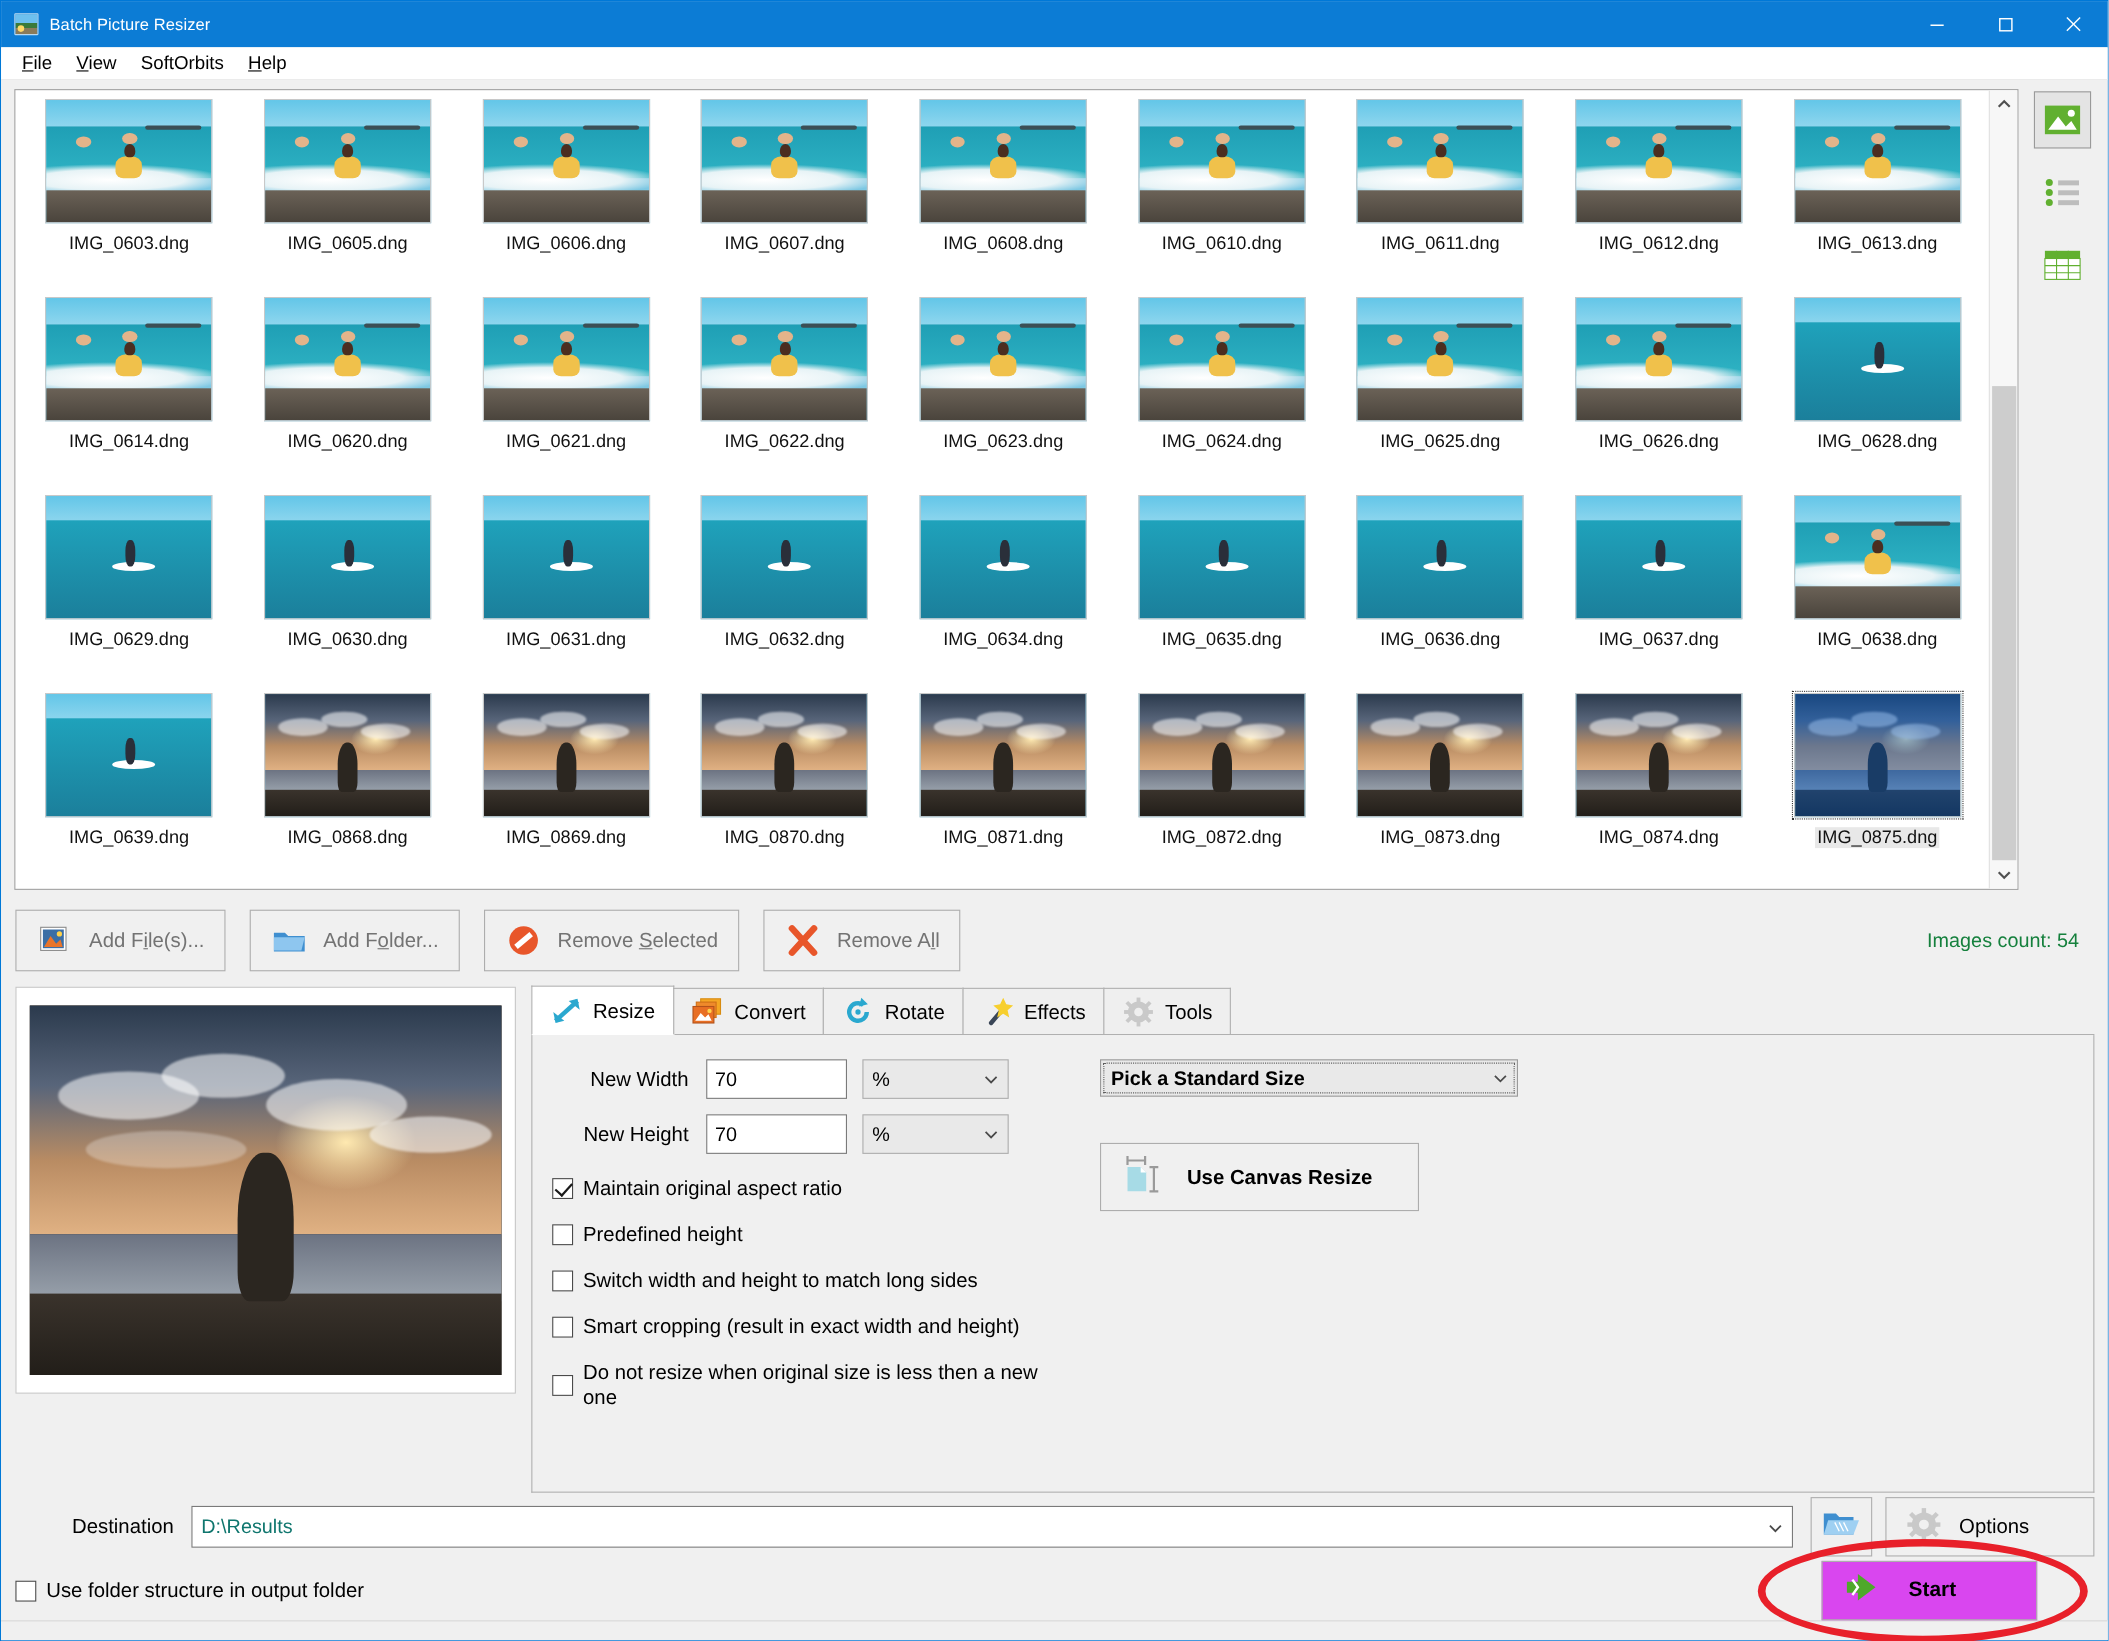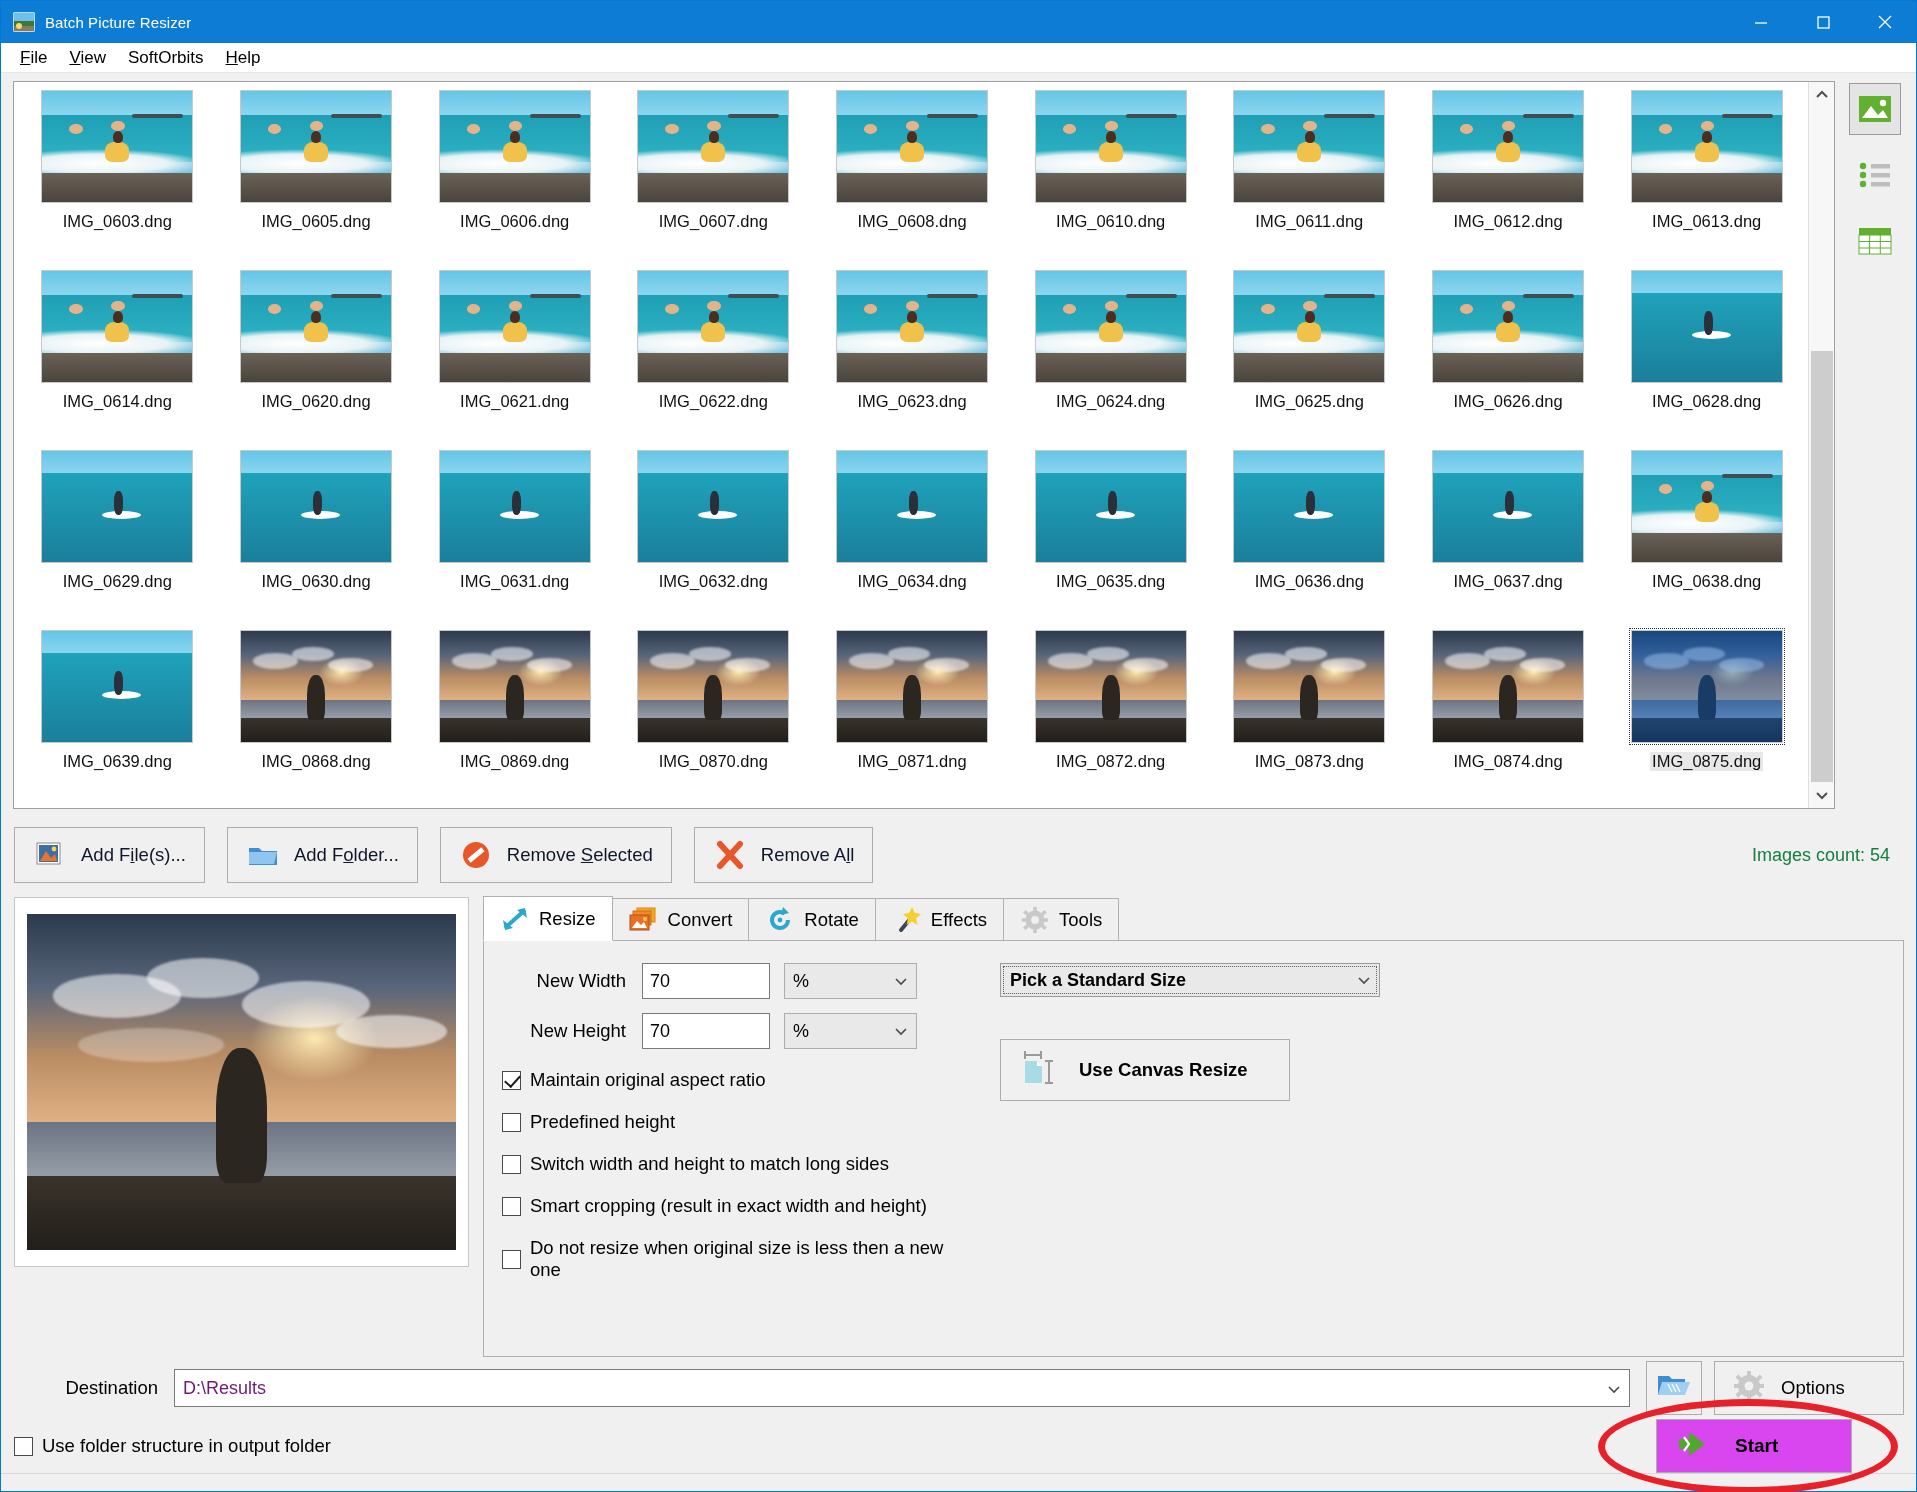--- a/index.html
+++ b/index.html
@@ -143,21 +143,21 @@
   }
   .side-btn.active { background:#e4e4e4; border:1px solid #9a9a9a; }
 
   
   .actions-row {
     display: flex; align-items: center;
     padding: 14px 12px 0 13px; height: 78px;
   }
   .btn {
     height: 56px; background:#f0f0f0; border:1px solid #adadad;
-    display:flex; align-items:center; font-size: 18.5px; color:#0f172a;
+    display:flex; align-items:center; font-size: 18.5px; color:#737373;
     padding: 0 18px; gap: 14px; margin-right: 22px;
   }
   .btn .ico { width: 34px; height: 34px; flex:none; display:flex; align-items:center; justify-content:center; }
   .btn u { text-decoration: underline; }
   .images-count { margin-left: auto; font-size: 18px; color:#15803d; padding-right: 14px; }
 
   
   .lower {
     flex: 1; display: flex; padding: 10px 12px 0 13px; gap: 0;
     min-height: 0;
@@ -231,21 +231,21 @@
     display:flex; align-items:center; gap: 18px; padding: 0 20px; font-size: 18.5px;
     margin-top: 42px;
   }
 
   
   .dest-area { padding: 8px 12px 0 13px; }
   .dest-row { display:flex; align-items:center; height: 46px; }
   .dest-label { font-size: 18.5px; width: 160px; text-align:right; padding-right: 16px; }
   .dest-combo {
     flex: 1; height: 38px; background:#fff; border:1px solid #7a7a7a;
-    display:flex; align-items:center; padding: 0 8px; font-size: 18px; color:#701a75;
+    display:flex; align-items:center; padding: 0 8px; font-size: 18px; color:#0f766e;
   }
   .dest-combo .cv { flex:1; }
   .folder-btn {
     width: 56px; height: 54px; margin-left: 16px; flex:none;
     background:#f0f0f0; border:1px solid #adadad;
     display:flex; align-items:center; justify-content:center;
   }
   .options-btn {
     width: 190px; height: 54px; margin-left: 12px; flex:none;
     background:#f0f0f0; border:1px solid #adadad;

